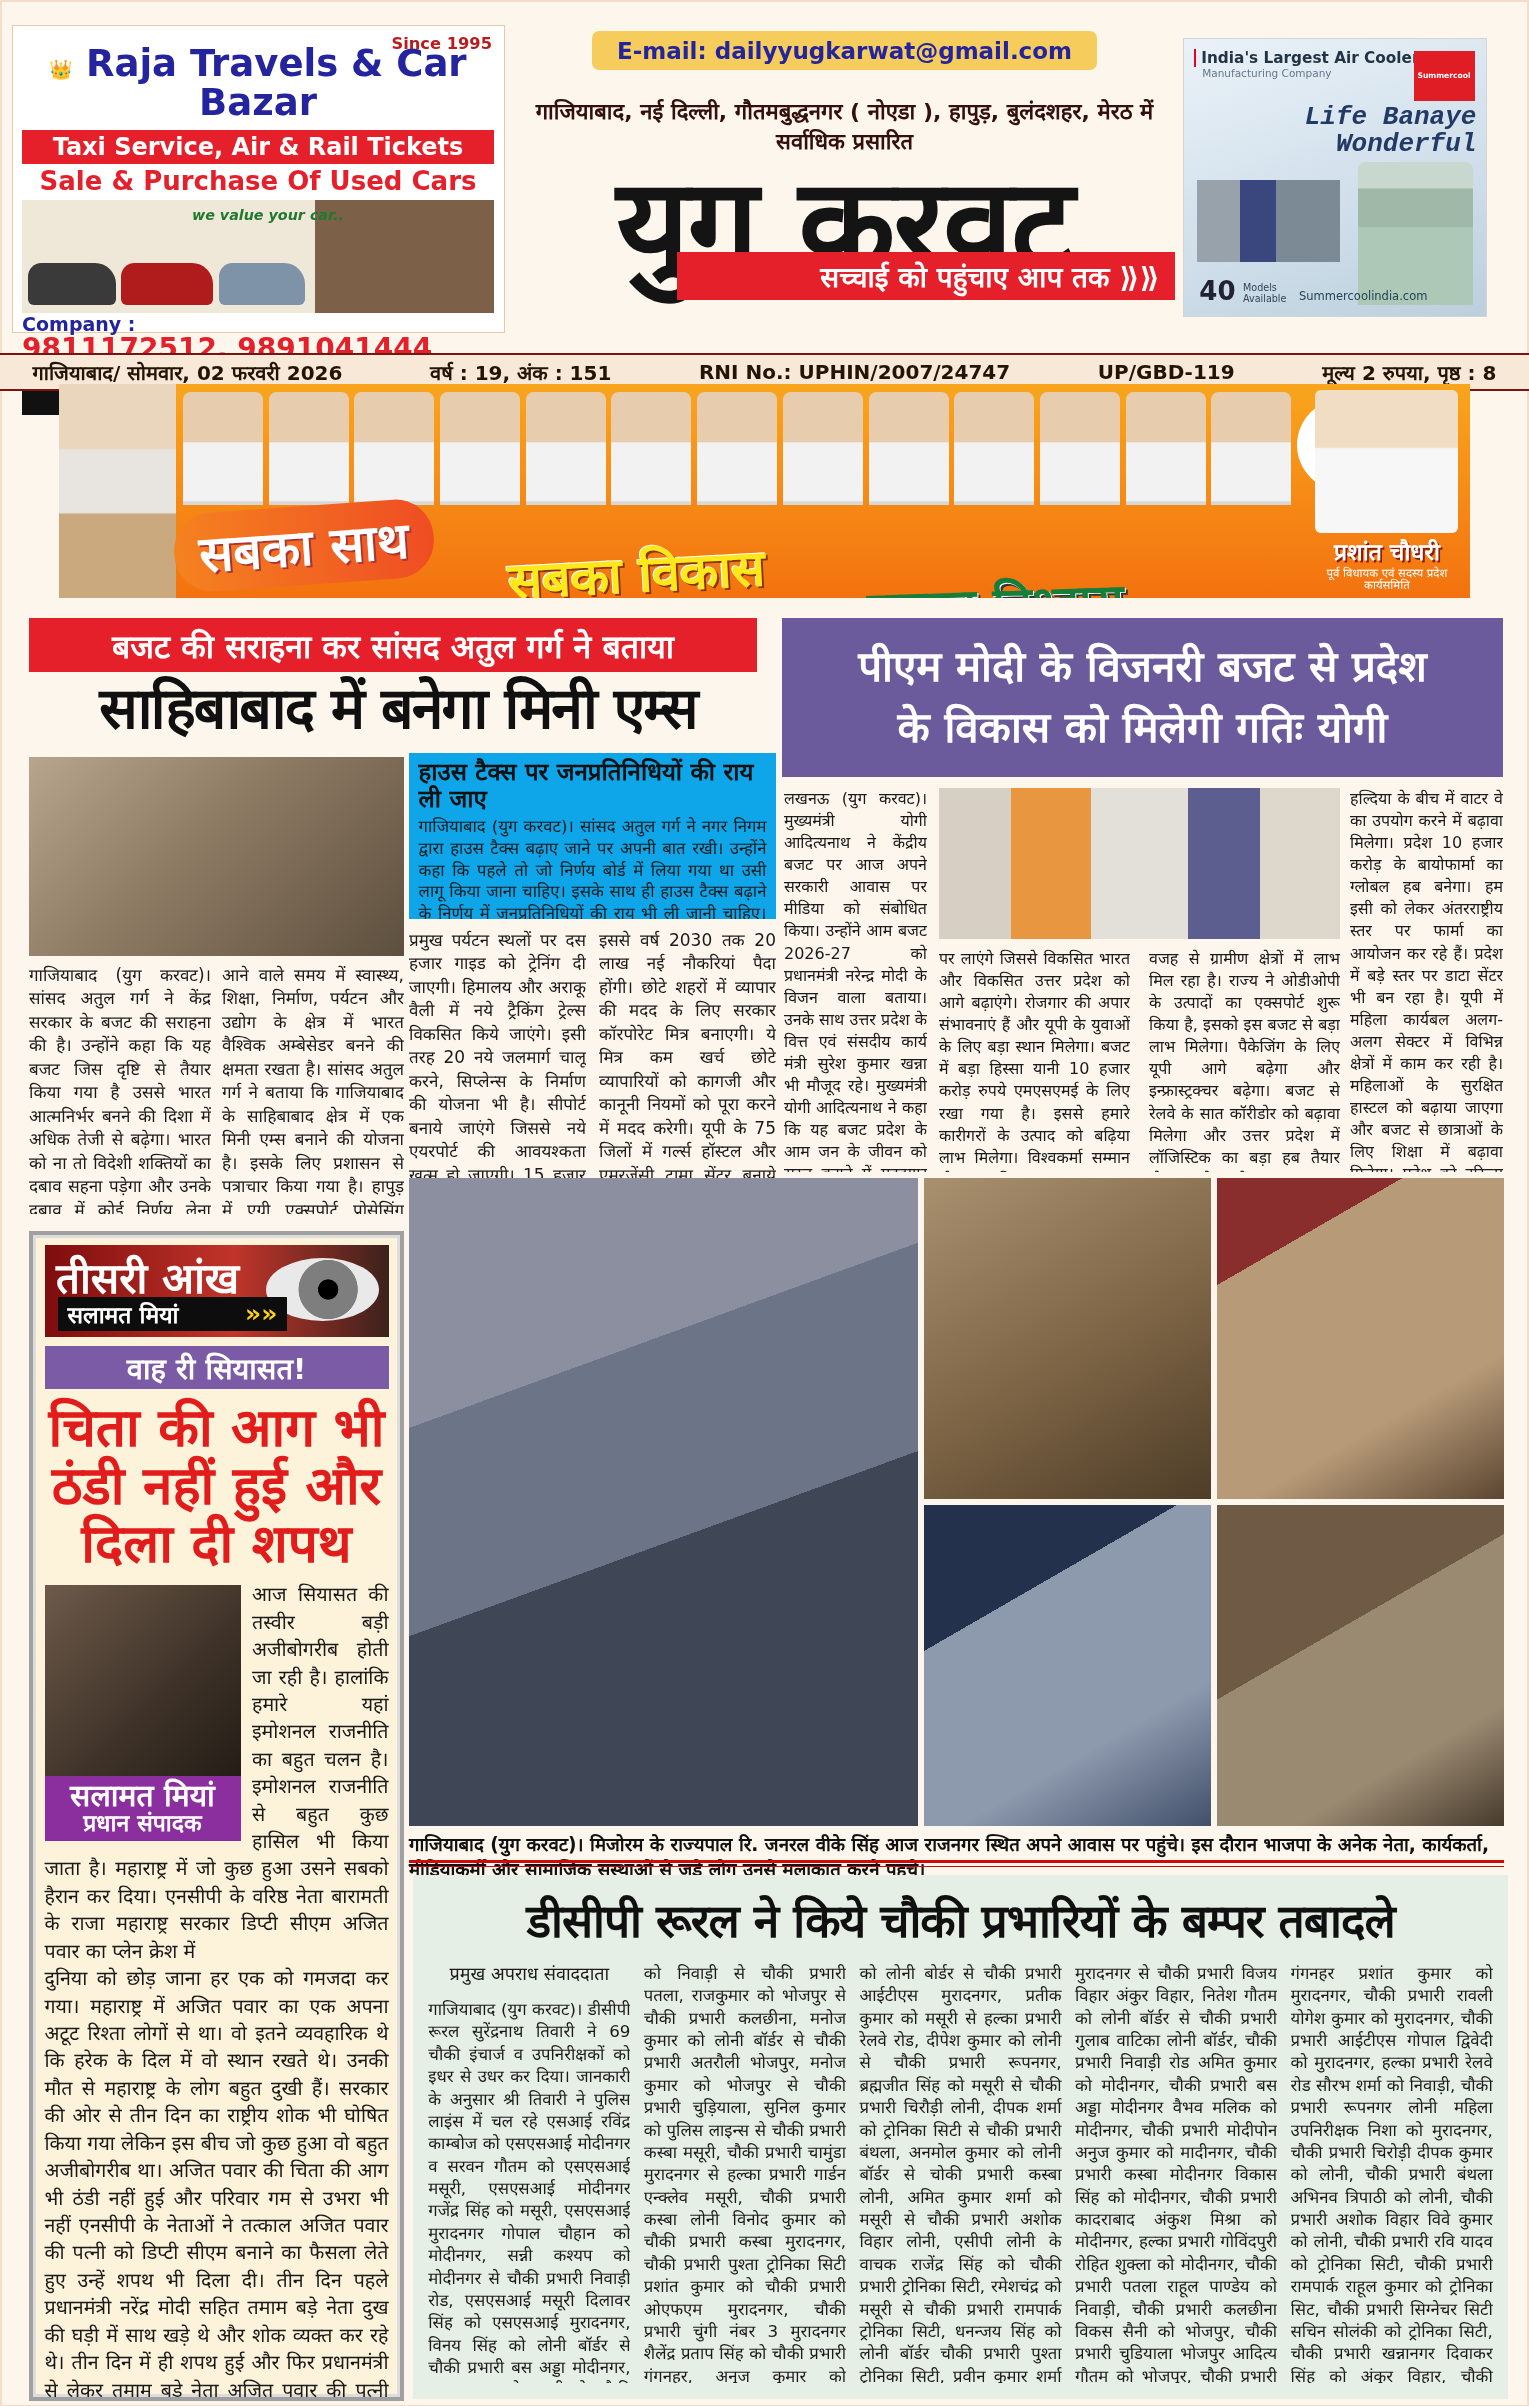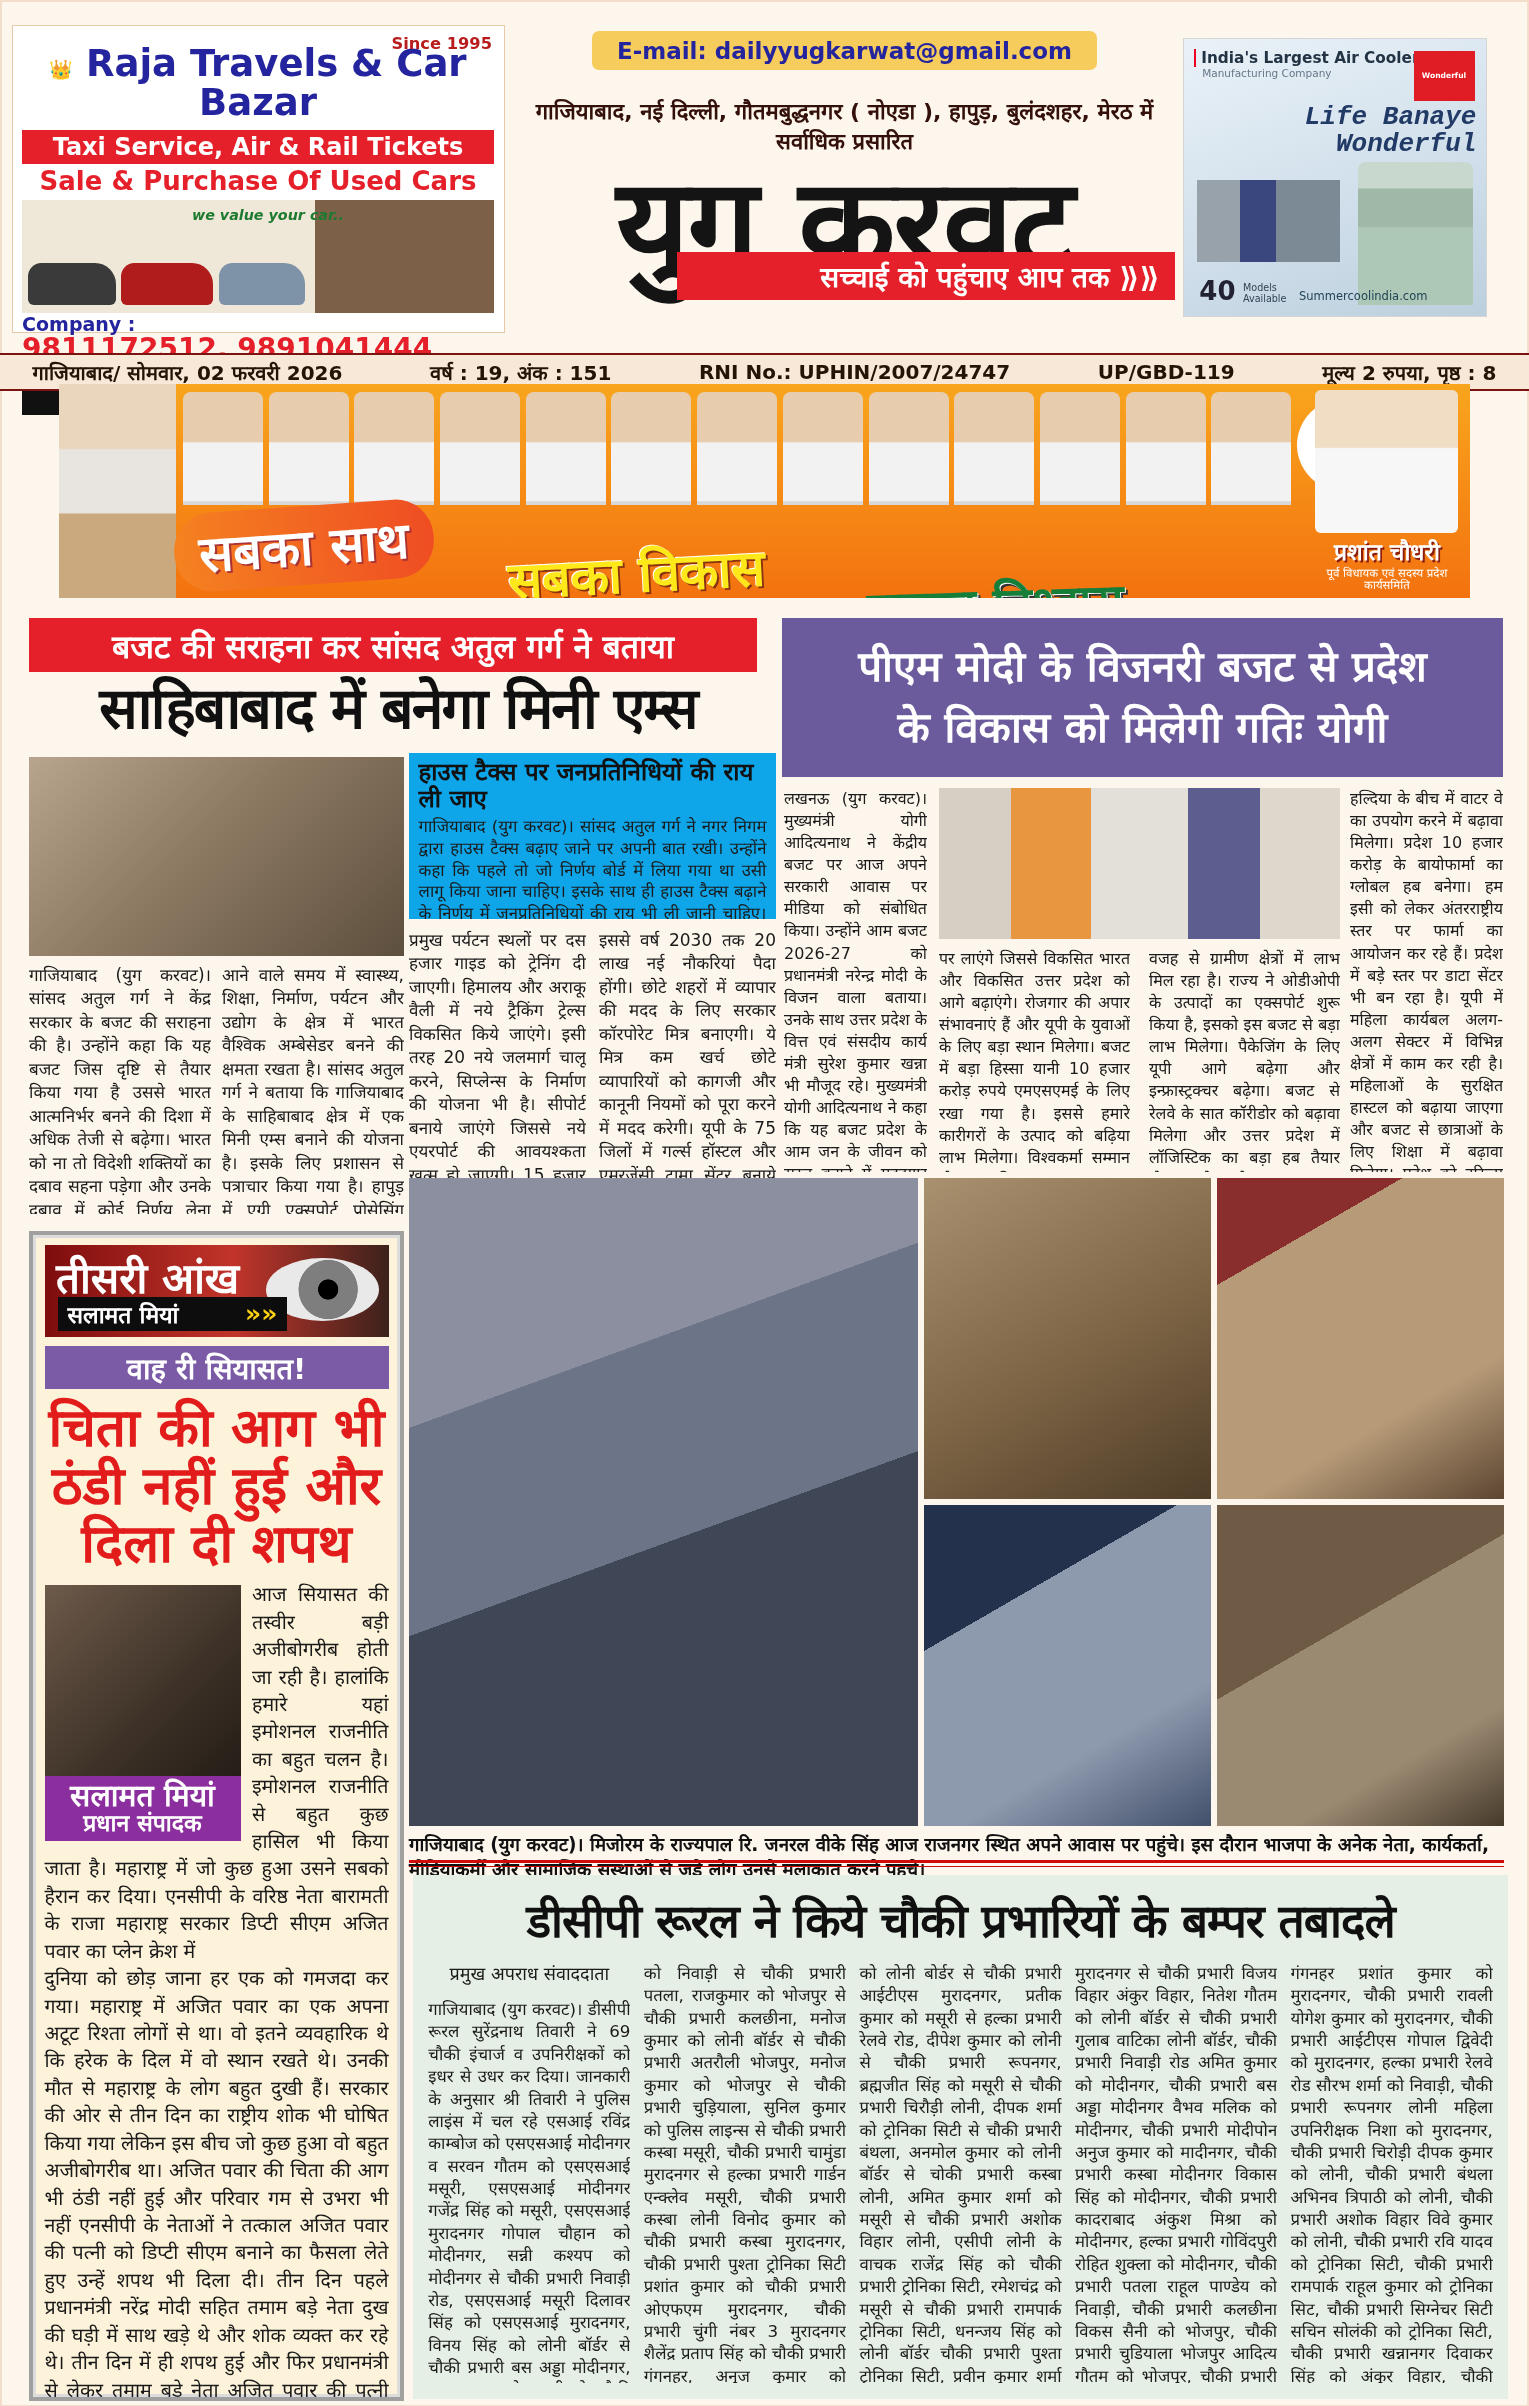--- a/index.html
+++ b/index.html
@@ -144,21 +144,21 @@
     <div class="title">युग करवट</div>
     <div class="tagwrap">
       <span>सच्चाई को पहुंचाए आप तक</span>
       <span class="chev">⟫⟫</span>
     </div>
   </div>
 
   <div class="abs adR">
     <div class="l1">India's Largest Air Cooler</div>
     <div class="l2">Manufacturing Company</div>
-    <div class="logo">Wonderful</div>
+    <div class="logo">Summercool</div>
     <div class="slogan">Life Banaye Wonderful</div>
     <div class="appl"></div>
     <div class="man"></div>
     <div class="forty">40</div>
     <div class="fortylbl">Models Available</div>
     <div class="web">Summercoolindia.com</div>
   </div>
 
   <div class="abs dateline">
     <span>गाजियाबाद/ सोमवार, 02 फरवरी 2026</span>

